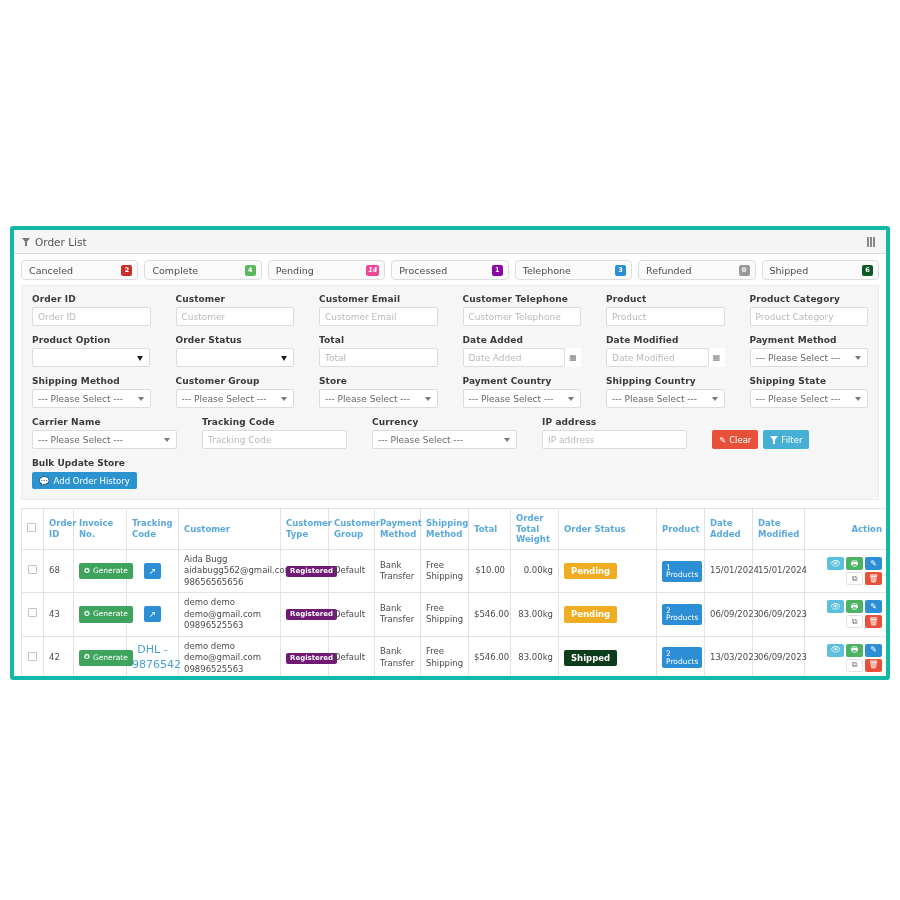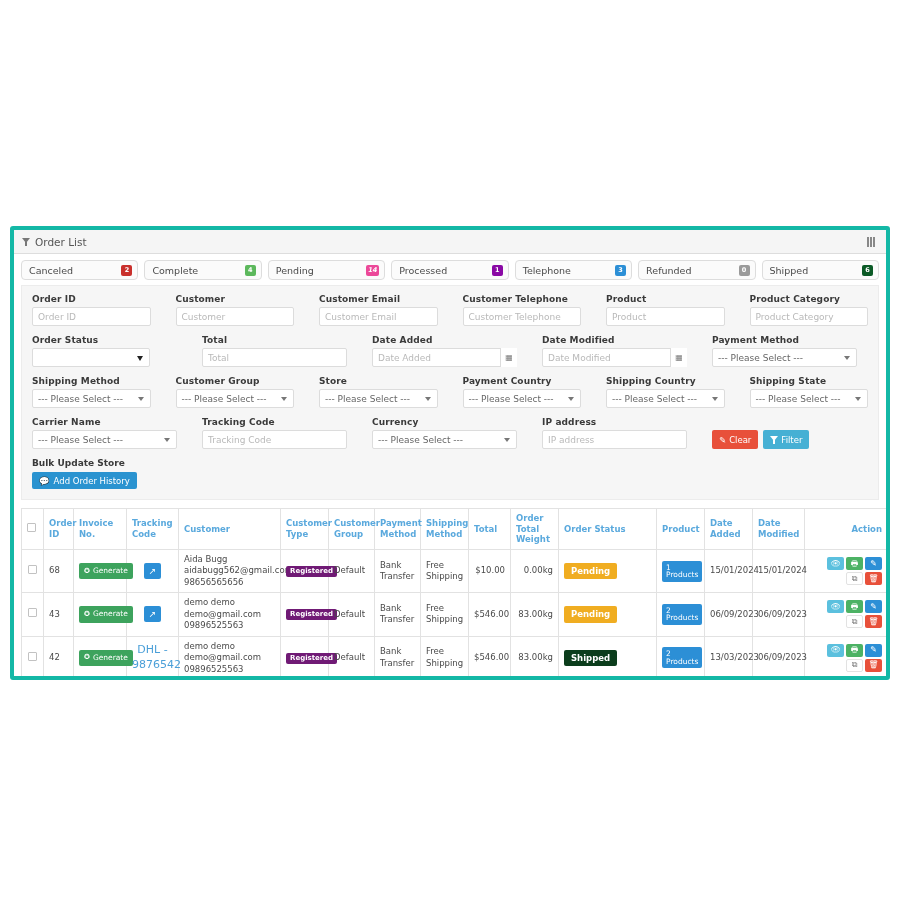--- a/index.html
+++ b/index.html
@@ -314,20 +314,24 @@
           <span class="f-label">Product</span>
           <div class="f-input ph">Product</div>
         </div>
         <div class="f-col">
           <span class="f-label">Product Category</span>
           <div class="f-input ph">Product Category</div>
         </div>
       </div>
 
       <div class="f-row">
+        <div class="f-col">
+          <span class="f-label">Product Option</span>
+          <div class="f-select narrow empty"></div>
+        </div>
         <div class="f-col">
           <span class="f-label">Order Status</span>
           <div class="f-select narrow empty"></div>
         </div>
         <div class="f-col">
           <span class="f-label">Total</span>
           <div class="f-input ph">Total</div>
         </div>
         <div class="f-col">
           <span class="f-label">Date Added</span>

